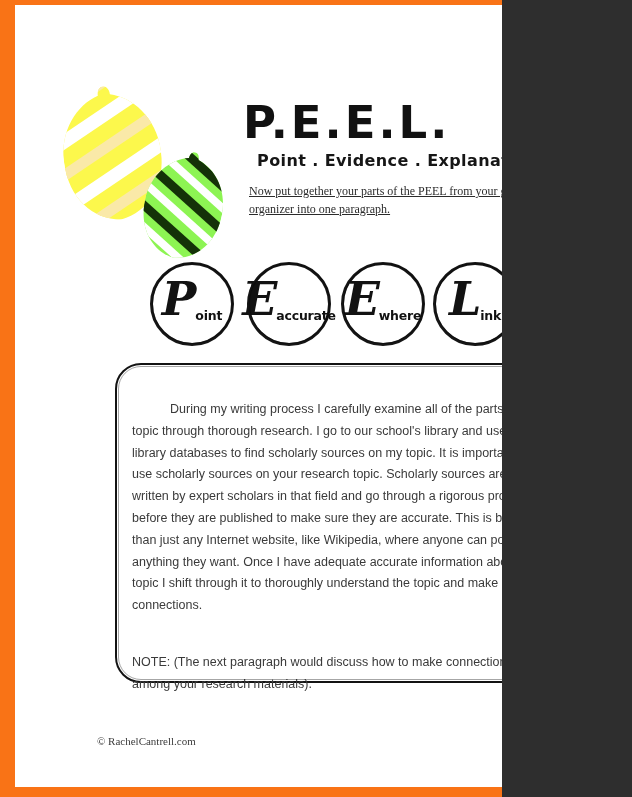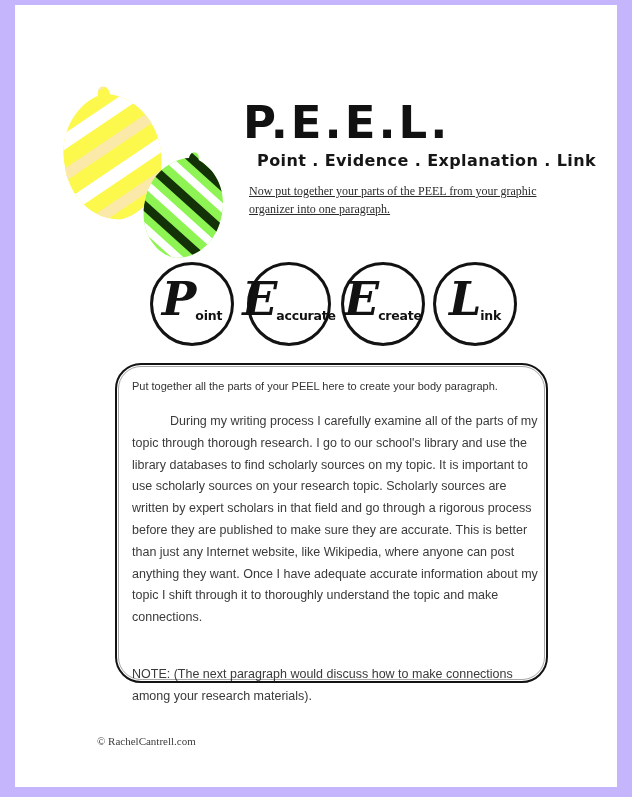--- a/index.html
+++ b/index.html
@@ -2,23 +2,23 @@
 <html><head>
 <meta charset="utf-8">
 <style>
   * { margin: 0; padding: 0; box-sizing: border-box; }
   body {
     background: #2e2e2e;
     font-family: "Liberation Sans", sans-serif;
   }
   .canvas {
     position: relative;
-    width: 632px;
+    width: 502px;
     height: 797px;
-    background: #c4b5fd;
+    background: #f97316;
     overflow: hidden;
   }
   .page {
     position: absolute;
     left: 15px;
     top: 5px;
     width: 602px;
     height: 782px;
     background: #ffffff;
   }
@@ -208,29 +208,28 @@
     <div class="badge badge-1">
       <span class="badge-letter">P</span>
       <span class="badge-word">oint</span>
     </div>
     <div class="badge badge-2">
       <span class="badge-letter">E</span>
       <span class="badge-word">accurate</span>
     </div>
     <div class="badge badge-3">
       <span class="badge-letter">E</span>
-      <span class="badge-word">create</span>
+      <span class="badge-word">where</span>
     </div>
     <div class="badge badge-4">
       <span class="badge-letter">L</span>
       <span class="badge-word">ink</span>
     </div>
 
     <div class="answer-box">
-      <div class="box-prompt">Put together all the parts of your PEEL here to create your body paragraph.</div>
       <div class="box-paragraph">During my writing process I carefully examine all of the parts of my topic through thorough research. I go to our school's library and use the library databases to find scholarly sources on my topic. It is important to use scholarly sources on your research topic. Scholarly sources are written by expert scholars in that field and go through a rigorous process before they are published to make sure they are accurate. This is better than just any Internet website, like Wikipedia, where anyone can post anything they want. Once I have adequate accurate information about my topic I shift through it to thoroughly understand the topic and make connections.</div>
       <div class="box-note">NOTE: (The next paragraph would discuss how to make connections among your research materials).</div>
     </div>
 
     <div class="page-footer">© RachelCantrell.com</div>
 
   </div>
 </div>
 
 </body></html>

